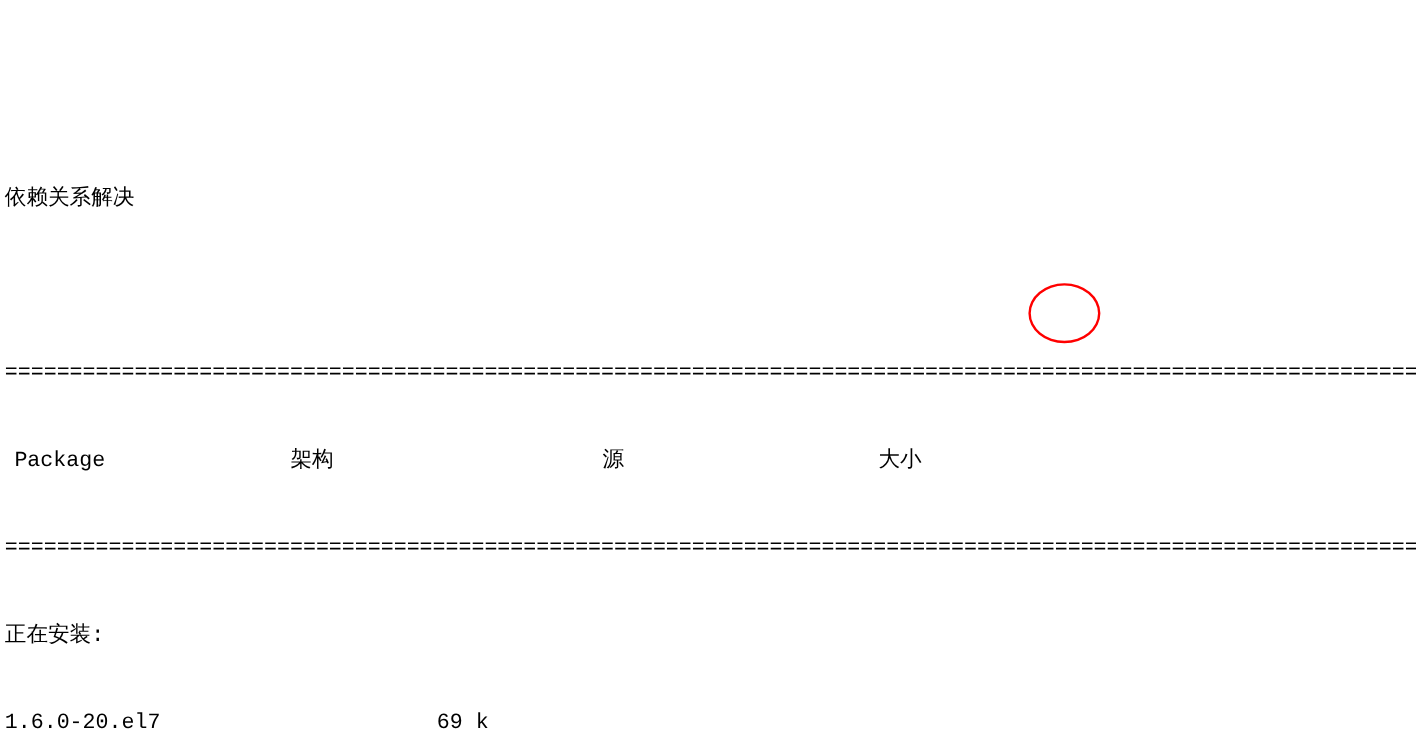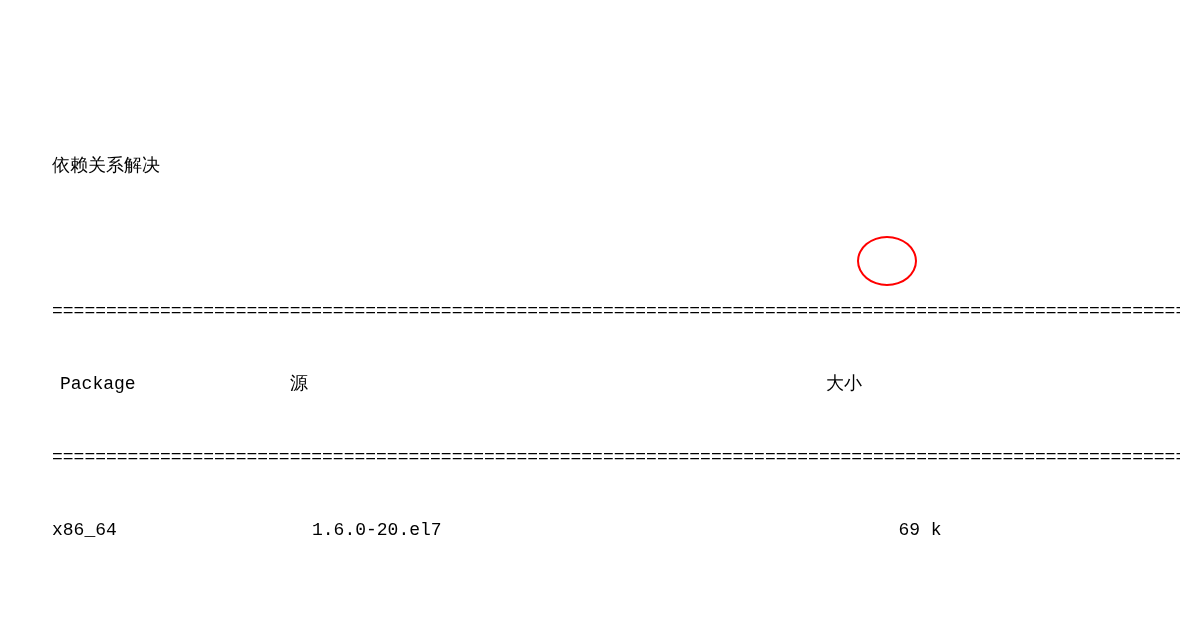--- a/index.html
+++ b/index.html
@@ -24,50 +24,51 @@
       letter-spacing: 0;
       overflow: hidden;
     }
     .header-row {
       display: flex;
     }
     .col-package { width: 238px; padding-left: 8px; font-family: Liberation Mono, monospace; }
     .col-arch { width: 260px; }
     .col-version { width: 360px; }
     .col-repo { width: 230px; }
-    .col-size { text-align: center; flex: 1; padding-right: 12px; }
+    .col-size { text-align: left; flex: 1; padding-right: 12px; }
     .data-row {
       display: flex;
     }
     .circle-annotation {
       position: absolute;
       border: 2px solid #ff0000;
       border-radius: 50%;
       pointer-events: none;
     }
-    .line { min-height: 24px; margin-left: 48px; }
+    .line { min-height: 24px; }
     .blank { height: 24px; }
   </style>
 </head>
 <body>
 
 
 
 <div class="terminal">
   <div class="line">依赖关系解决</div>
   <div class="blank"></div>
   <div class="separator line">=============================================================================================================================</div>
   <div class="header-row line">
     <span class="col-package">Package</span>
+    <span class="col-arch">架构</span>
     <span class="col-repo">源</span>
     <span class="col-size">大小</span>
   </div>
   <div class="separator line">=============================================================================================================================</div>
+  <div class="line">正在安装:</div>
   <div class="data-row line">
-    <span class="col-arch">x86_64</span>
     <span class="col-version">1.6.0-20.el7</span>
     <span class="col-size">69 k</span>
   </div>
   
   
   
   
   
   
   

